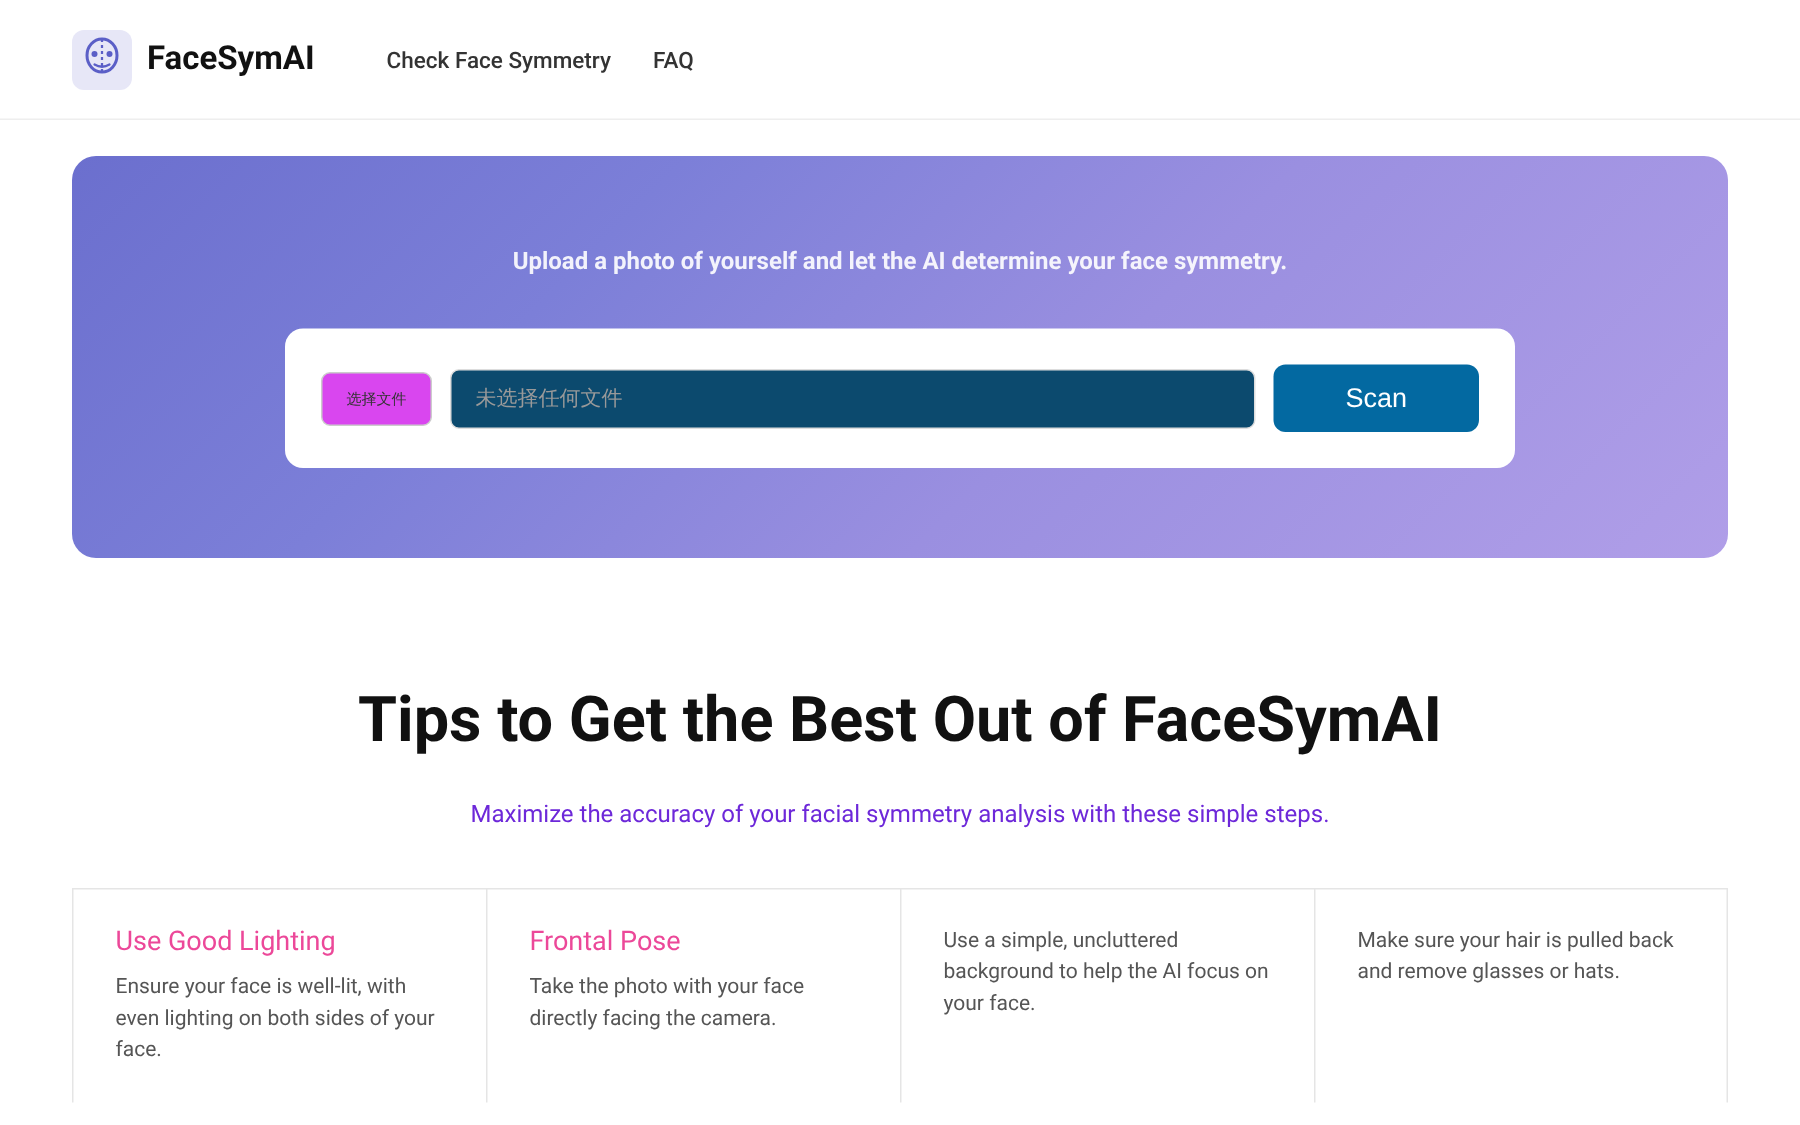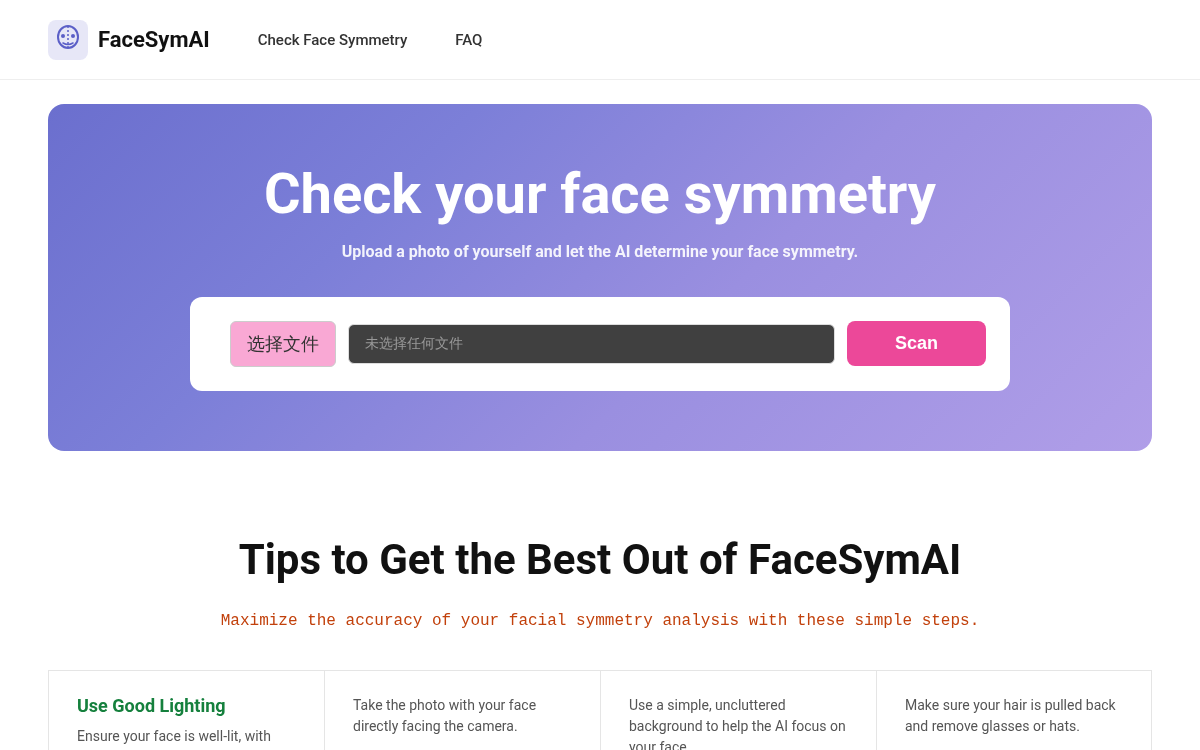--- a/index.html
+++ b/index.html
@@ -39,21 +39,21 @@
     }
 
     .logo-text {
       font-size: 22px;
       font-weight: 700;
       color: #111;
     }
 
     nav {
       display: flex;
-      gap: 48px;
+      gap: 28px;
     }
 
     nav a {
       text-decoration: none;
       color: #333;
       font-size: 15px;
       font-weight: 500;
     }
 
     
@@ -91,70 +91,68 @@
 
     .file-input-row {
       display: flex;
       align-items: center;
       gap: 12px;
     }
 
     .file-choose-btn {
       padding: 10px 16px;
       border: 1px solid #ccc;
-      background: #f9a8d4;
+      background: #d946ef;
       border-radius: 6px;
-      font-size: 18px;
+      font-size: 10px;
       cursor: pointer;
       white-space: nowrap;
       color: #333;
-      margin-left: 16px;
     }
 
     .file-name-display {
       flex: 1;
       padding: 10px 16px;
       border: 1px solid #ddd;
       border-radius: 6px;
       font-size: 14px;
       color: #999;
-      background: #404040;
+      background: #0c4a6e;
       text-align: left;
     }
 
     .scan-btn {
       padding: 12px 48px;
-      background: #ec4899;
+      background: #0369a1;
       color: #fff;
       border: none;
       border-radius: 8px;
       font-size: 18px;
-      font-weight: 700;
+      font-weight: 400;
       cursor: pointer;
       white-space: nowrap;
     }
 
     
     .tips-section {
       padding: 60px 48px 40px;
       text-align: center;
     }
 
     .tips-title {
       font-size: 42px;
       font-weight: 700;
       color: #111;
       margin-bottom: 28px;
     }
 
     .tips-subtitle {
       font-size: 16px;
-      color: #c2410c;
+      color: #6d28d9;
       margin-bottom: 40px;
-      font-family: Liberation Mono, monospace;
     }
 
     .tips-grid {
       display: grid;
       grid-template-columns: repeat(4, 1fr);
       gap: 0;
       text-align: left;
     }
 
     .tip-card {
@@ -162,22 +160,22 @@
       border-top: 1px solid #e5e5e5;
       border-left: 1px solid #e5e5e5;
     }
 
     .tip-card:last-child {
       border-right: 1px solid #e5e5e5;
     }
 
     .tip-card-title {
       font-size: 18px;
-      font-weight: 700;
-      color: #15803d;
+      font-weight: 400;
+      color: #ec4899;
       margin-bottom: 10px;
     }
 
     .tip-card-body {
       font-size: 14px;
       color: #555;
       line-height: 1.5;
     }
   </style>
 </head>
@@ -195,40 +193,40 @@
     </svg>
     <span class="logo-text">FaceSymAI</span>
   </div>
   <nav>
     <a href="#">Check Face Symmetry</a>
     <a href="#">FAQ</a>
   </nav>
 </header>
 
 <section class="hero">
-  <h1 class="hero-title">Check your face symmetry</h1>
   <p class="hero-subtitle">Upload a photo of yourself and let the AI determine your face symmetry.</p>
   <div class="upload-area">
     <div class="file-input-row">
       <button class="file-choose-btn">选择文件</button>
       <div class="file-name-display">未选择任何文件</div>
       <button class="scan-btn">Scan</button>
     </div>
   </div>
 </section>
 
 <section class="tips-section">
   <h2 class="tips-title">Tips to Get the Best Out of FaceSymAI</h2>
   <p class="tips-subtitle">Maximize the accuracy of your facial symmetry analysis with these simple steps.</p>
   <div class="tips-grid" id="tips-grid">
   <div class="tip-card">
       <div class="tip-card-title">Use Good Lighting</div>
       <div class="tip-card-body">Ensure your face is well-lit, with even lighting on both sides of your face.</div>
     </div>
       <div class="tip-card">
+      <div class="tip-card-title">Frontal Pose</div>
       <div class="tip-card-body">Take the photo with your face directly facing the camera.</div>
     </div>
       <div class="tip-card">
       <div class="tip-card-body">Use a simple, uncluttered background to help the AI focus on your face.</div>
     </div>
       <div class="tip-card">
       <div class="tip-card-body">Make sure your hair is pulled back and remove glasses or hats.</div>
     </div>
     </div>
 </section>

